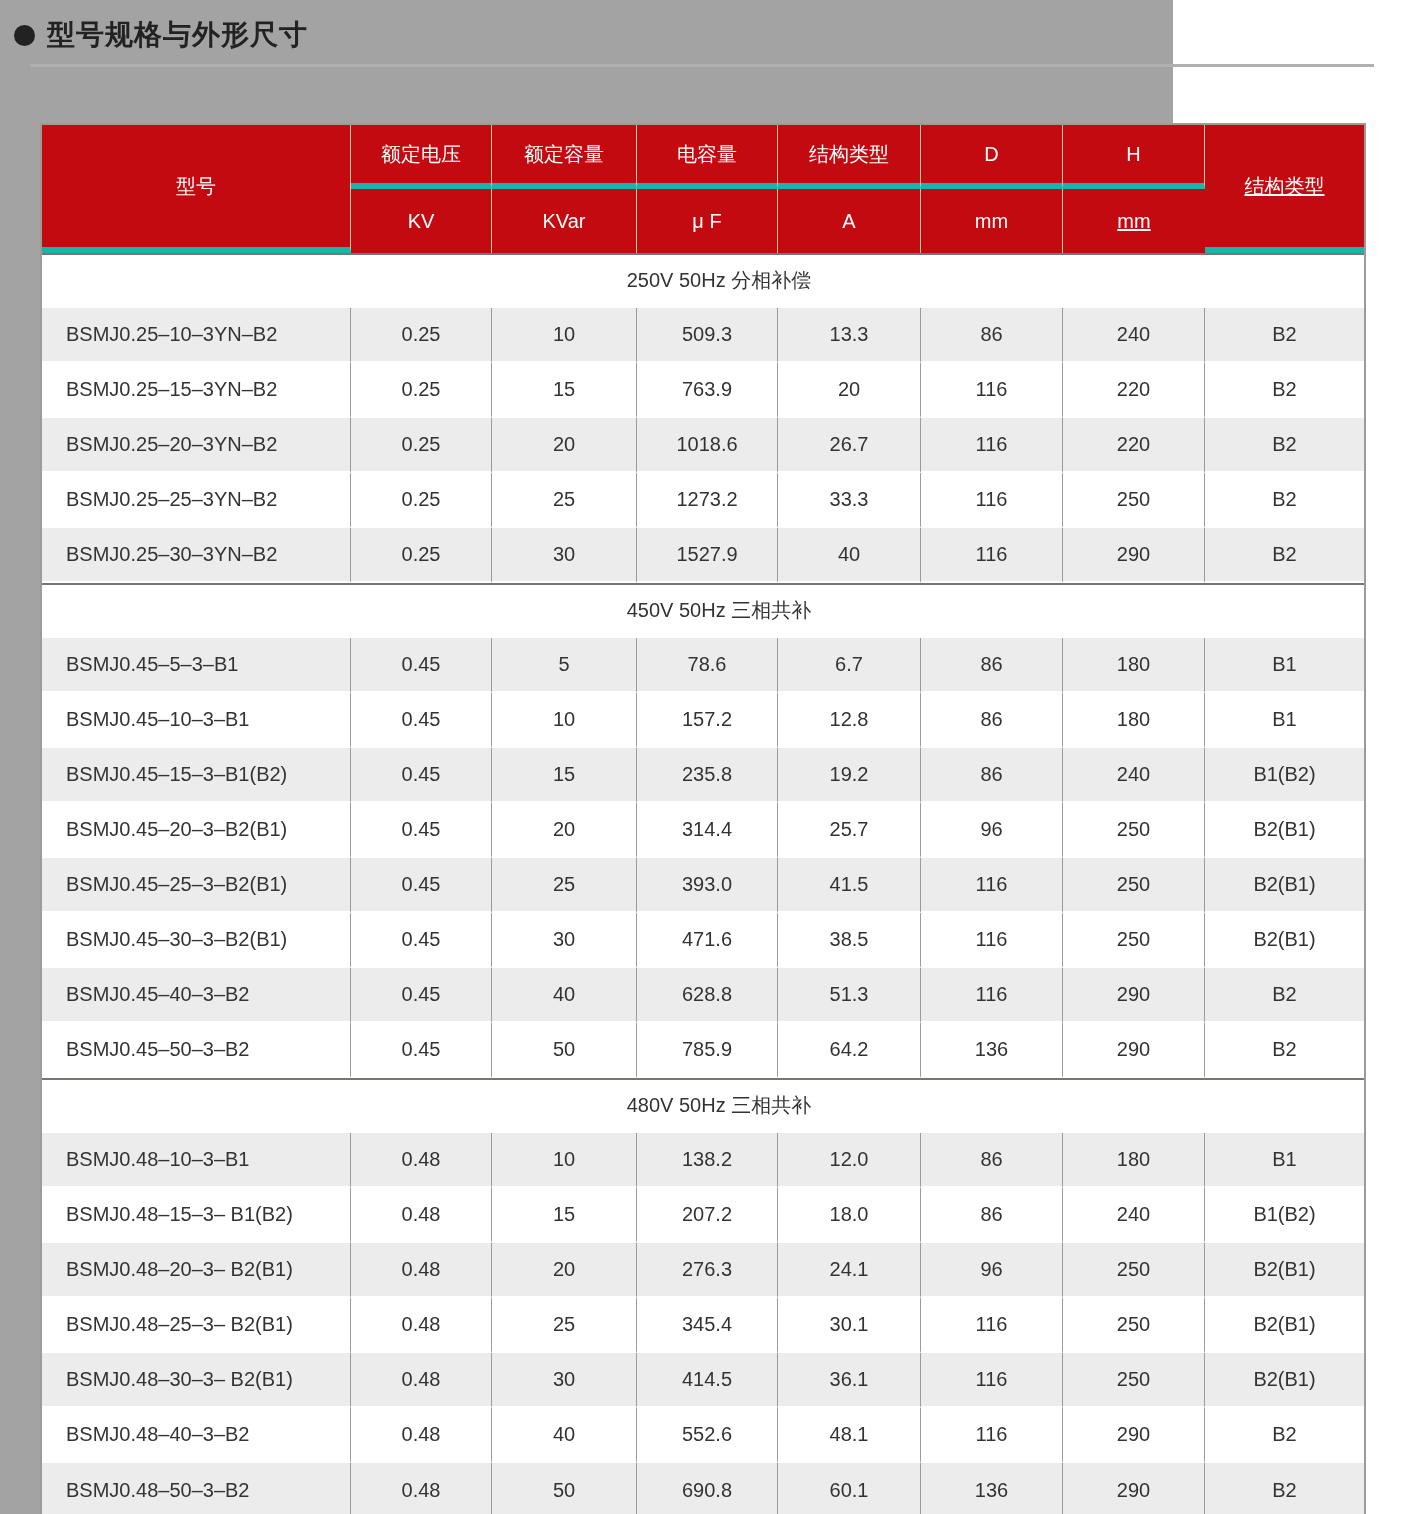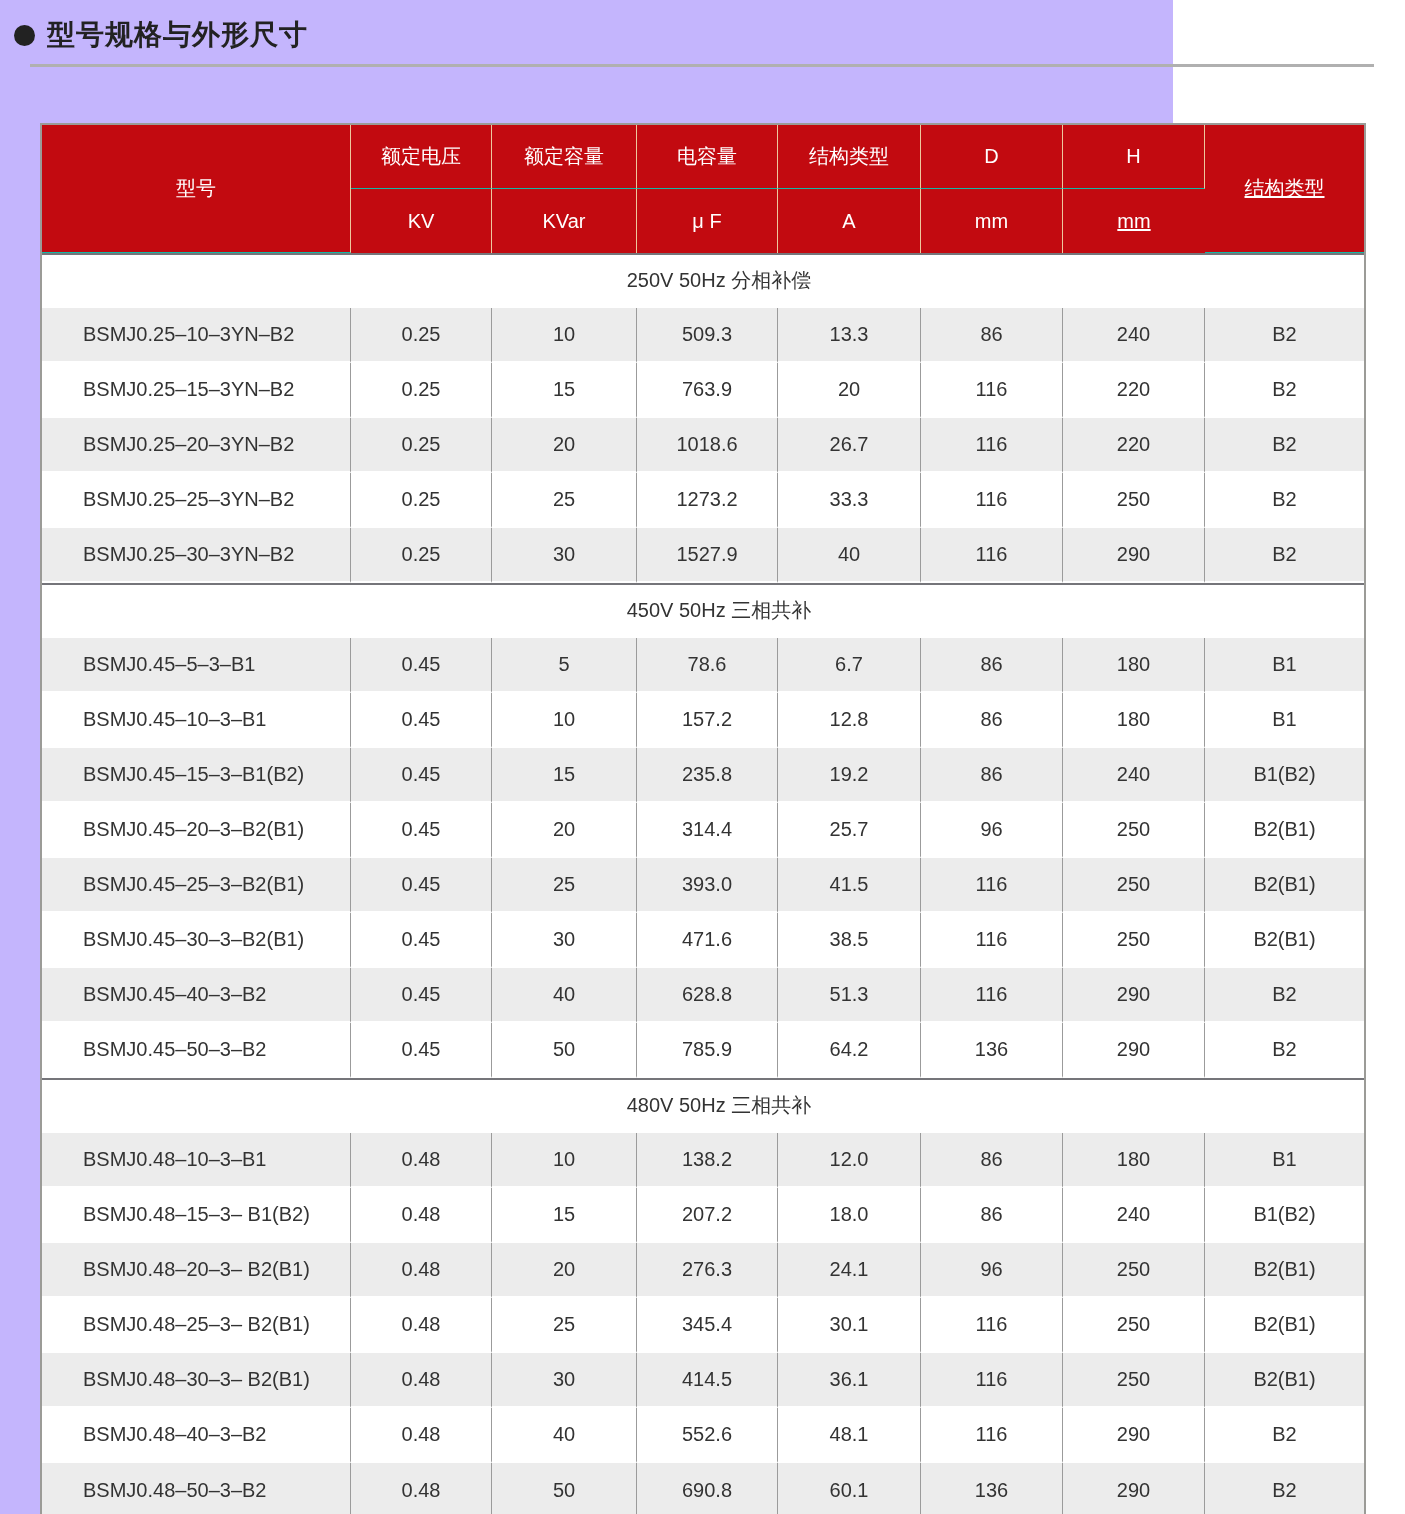--- a/index.html
+++ b/index.html
@@ -4,21 +4,21 @@
 <style>
   * { box-sizing: border-box; margin: 0; padding: 0; }
   html, body {
     background: #ffffff;
     font-family: "Liberation Sans", "DejaVu Sans", sans-serif;
     color: #333;
   }
   .page {
     width: 1173px;
     height: 1514px;
-    background: #c4b5fd;
+    background: #a3a3a3;
     position: relative;
   }
   
   .title-row {
     display: flex;
     align-items: center;
     padding: 16px 0 0 14px;
     gap: 12px;
   }
   .bullet {
@@ -51,21 +51,21 @@
   
   thead th {
     background: #c20a10;
     color: #ffffff;
     font-weight: 500;
     text-align: center;
     vertical-align: middle;
     height: 64px;
     border-right: 1px solid #eec79d;
   }
-  thead tr.hdr-top th { border-bottom: 1px solid #14b8a6; margin-top: 12px; }
+  thead tr.hdr-top th { border-bottom: 6px solid #14b8a6; margin-top: 12px; }
   thead th.rowspan2 { height: 128px; border-bottom: none; }
   thead th:last-child { border-right: none; text-decoration: underline; }
   
   td.section-band {
     background: #ffffff;
     text-align: center;
     height: 48px;
     font-size: 20px;
     color: #333;
     border-top: 2px solid #75757a;
@@ -80,21 +80,21 @@
     color: #333;
     border-right: 1px solid #9b9b9b;
     border-bottom: 2px solid #ffffff;
   }
   tbody.data td:last-child { border-right: none; }
   tbody.data tr:last-child td { border-bottom: none; }
   tbody.data tr.alt td { background: #ececec; }
   tbody.data tr.plain td { background: #ffffff; }
   tbody.data td.model {
     text-align: left;
-    padding-left: 41px;
+    padding-left: 24px;
   }
 </style>
 </head>
 <body>
 
 <div class="page">
 
   <div class="title-row">
     <span class="bullet"></span>
     <span class="page-title">型号规格与外形尺寸</span>

